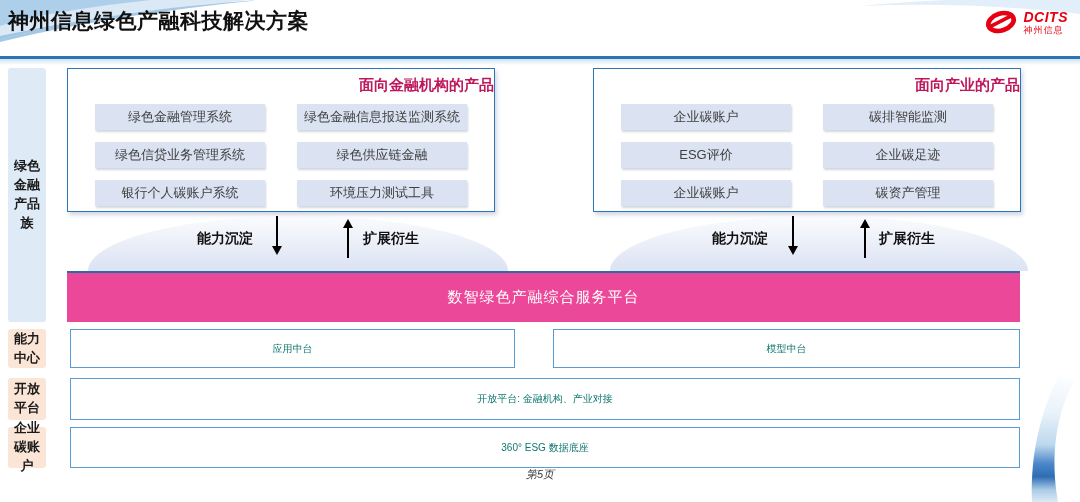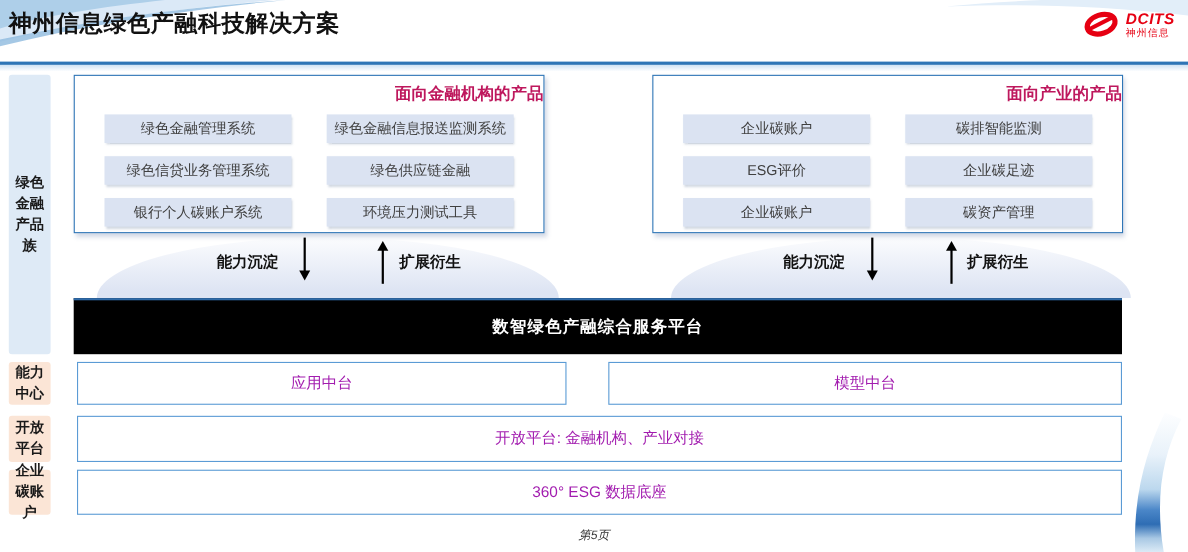--- a/index.html
+++ b/index.html
@@ -69,39 +69,39 @@
   }
   .varrow.up { top:222px; }
   .varrow.up::before {
     content:""; position:absolute; top:-8px; left:-4px;
     border:5px solid transparent; border-bottom:9px solid #000;
   }
 
   
   .platform-bar {
     position:absolute; left:67px; top:271px; width:953px; height:51px;
-    background:#000000; border-top:2px solid #2e6aa8;
+    background:#ec4899; border-top:2px solid #2e6aa8;
     display:flex; align-items:center; justify-content:center;
-    color:#fff; font-size:15px; font-weight:700; letter-spacing:1px; z-index:2;
+    color:#fff; font-size:15px; font-weight:400; letter-spacing:1px; z-index:2;
   }
 
   
   .wbox {
     position:absolute; background:#fff; border:1.5px solid #5b9bd5;
     display:flex; align-items:center; justify-content:center;
-    font-size:14px; color:#a21caf;
+    font-size:10px; color:#0f766e;
   }
   .wbox-app   { left:70px;  top:329px; width:445px; height:39px; }
   .wbox-model { left:553px; top:329px; width:467px; height:39px; }
   .wbox-open  { left:70px;  top:378px; width:950px; height:42px; }
   .wbox-data  { left:70px;  top:427px; width:950px; height:41px; }
 
   
   .page-number {
-    position:absolute; left:0; right:0; top:479px; text-align:center;
+    position:absolute; left:0; right:0; top:467px; text-align:center;
     font-size:11px; font-style:italic; color:#333;
   }
   .corner-ribbon { position:absolute; left:1004px; top:375px; width:76px; height:127px; }
 </style>
 </head>
 <body>
 
 <div class="slide">
 
   <svg class="header-swoosh" viewBox="0 0 1080 44" preserveAspectRatio="none">

